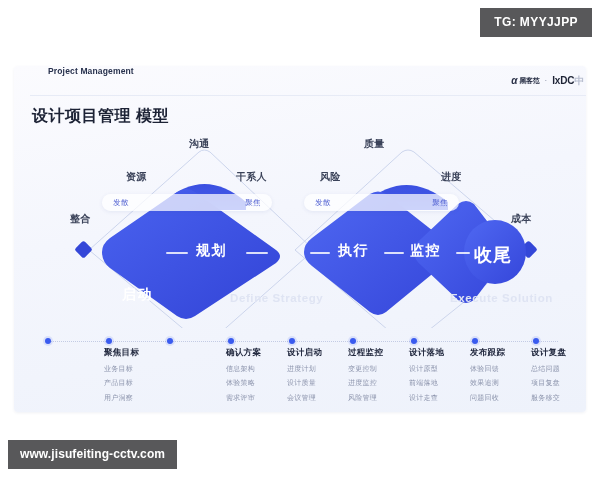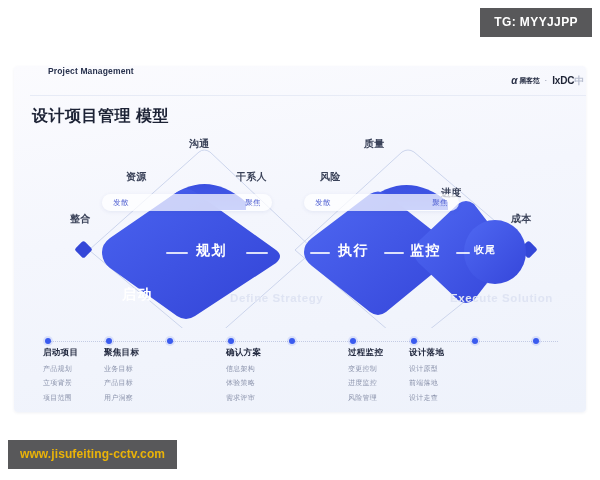--- a/index.html
+++ b/index.html
@@ -14,21 +14,21 @@
     position:absolute;top:8px;right:8px;
     background:#58585a;color:#fff;
     font-size:12px;font-weight:700;letter-spacing:.4px;
     padding:8px 14px 9px 14px;line-height:1;
     font-family:"Liberation Sans",sans-serif;
   }
 
   
   .url-badge{
     position:absolute;left:8px;top:440px;
-    background:#58585a;color:#eab308;
+    background:#58585a;color:#ffffff;
     font-size:12px;font-weight:700;letter-spacing:.1px;
     padding:8px 12px 9px 12px;line-height:1;
   }
 
   
   .card{
     position:absolute;left:14px;top:66px;width:572px;height:346px;
     background:linear-gradient(170deg,#fbfbfe 0%,#f4f6fd 42%,#eef2fb 100%);
     border-radius:4px;
     box-shadow:0 1px 3px rgba(40,60,120,.07);
@@ -77,21 +77,21 @@
     padding:0 11px;box-sizing:border-box;
     box-shadow:0 1px 4px rgba(60,80,160,.09);
   }
   .pill span{font-size:7.5px;font-weight:400;color:#4a5bd0;letter-spacing:.4px;}
 
   
   .stage-word{
     position:absolute;color:#fff;font-size:14px;font-weight:700;
     letter-spacing:1.5px;white-space:nowrap;
   }
-  .stage-word.sm{font-size:10px;letter-spacing:1px;}
+  .stage-word.sm{font-size:18px;letter-spacing:1px;}
   .dash{
     position:absolute;height:2px;background:rgba(255,255,255,.82);border-radius:1px;
   }
 
   
   .ghost{
     position:absolute;font-size:11.5px;font-weight:700;color:#dfe4f3;
     letter-spacing:.6px;white-space:nowrap;
   }
 
@@ -182,21 +182,21 @@
 
       <div class="ghost" style="left:216px;top:160px;">Define Strategy</div>
       <div class="ghost" style="left:436px;top:160px;">Execute Solution</div>
 
       <div class="olabel" style="left:175px;top:5px;">沟通</div>
       <div class="olabel" style="left:112px;top:38px;">资源</div>
       <div class="olabel" style="left:222px;top:38px;">干系人</div>
       <div class="olabel" style="left:56px;top:80px;">整合</div>
       <div class="olabel" style="left:350px;top:5px;">质量</div>
       <div class="olabel" style="left:294px;top:38px;margin-left:12px;">风险</div>
-      <div class="olabel" style="left:427px;top:54px;">进度</div>
+      <div class="olabel" style="left:427px;top:38px;">进度</div>
       <div class="olabel" style="left:497px;top:80px;">成本</div>
 
       <div class="pill" style="left:88px;top:62px;width:170px;">
         <span>发散</span>
         <span>聚焦</span>
       </div>
       <div class="pill" style="left:290px;top:62px;width:155px;">
         <span>发散</span>
         <span>聚焦</span>
       </div>
@@ -220,30 +220,20 @@
       <div class="tl-dot" style="left:31px;"></div>
       <div class="tl-dot" style="left:92px;"></div>
       <div class="tl-dot" style="left:153px;"></div>
       <div class="tl-dot" style="left:214px;"></div>
       <div class="tl-dot" style="left:275px;"></div>
       <div class="tl-dot" style="left:336px;"></div>
       <div class="tl-dot" style="left:397px;"></div>
       <div class="tl-dot" style="left:458px;"></div>
       <div class="tl-dot" style="left:519px;"></div>
 
-      <div class="col" style="left:29px;">
-        <div class="hdr-wrap">
-            <h4>启动项目</h4>
-          </div>
-        <ul>
-          <li>产品规划</li>
-          <li>立项背景</li>
-          <li>项目范围</li>
-        </ul>
-      </div>
 
       <div class="col" style="left:90px;">
         <div class="hdr-wrap">
             <h4>聚焦目标</h4>
           </div>
         <ul>
           <li>业务目标</li>
           <li>产品目标</li>
           <li>用户洞察</li>
         </ul>
@@ -254,20 +244,30 @@
         <div class="hdr-wrap">
             <h4>确认方案</h4>
           </div>
         <ul>
           <li>信息架构</li>
           <li>体验策略</li>
           <li>需求评审</li>
         </ul>
       </div>
 
+      <div class="col" style="left:273px;">
+        <div class="hdr-wrap">
+            <h4>设计启动</h4>
+          </div>
+        <ul>
+          <li>进度计划</li>
+          <li>设计质量</li>
+          <li>会议管理</li>
+        </ul>
+      </div>
 
       <div class="col" style="left:334px;">
         <div class="hdr-wrap">
             <h4>过程监控</h4>
           </div>
         <ul>
           <li>变更控制</li>
           <li>进度监控</li>
           <li>风险管理</li>
         </ul>
@@ -277,20 +277,40 @@
         <div class="hdr-wrap">
             <h4>设计落地</h4>
           </div>
         <ul>
           <li>设计原型</li>
           <li>前端落地</li>
           <li>设计走查</li>
         </ul>
       </div>
 
-
+      <div class="col" style="left:456px;">
+        <div class="hdr-wrap">
+            <h4>发布跟踪</h4>
+          </div>
+        <ul>
+          <li>体验回馈</li>
+          <li>效果追测</li>
+          <li>问题回收</li>
+        </ul>
+      </div>
+
+      <div class="col" style="left:517px;">
+        <div class="hdr-wrap">
+            <h4>设计复盘</h4>
+          </div>
+        <ul>
+          <li>总结问题</li>
+          <li>项目复盘</li>
+          <li>服务移交</li>
+        </ul>
+      </div>
     </div>
 
   </div>
 
   <div class="url-badge">www.jisufeiting-cctv.com</div>
 
 </div>
 
 </body></html>

